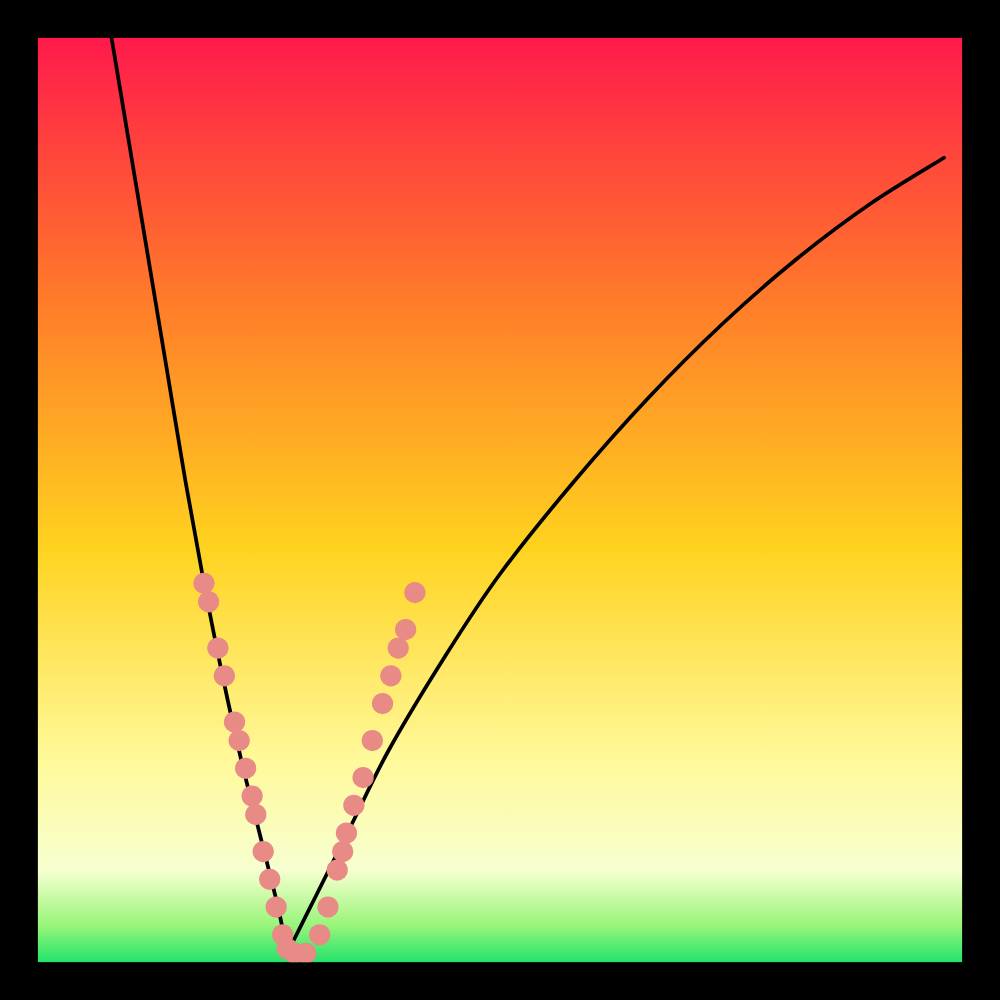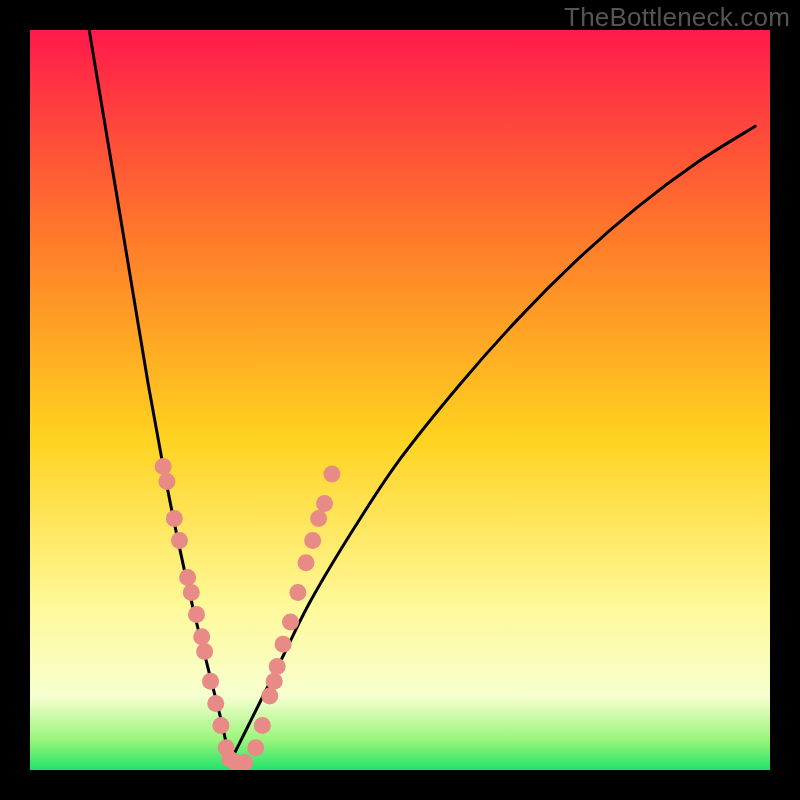--- a/index.html
+++ b/index.html
@@ -98,14 +98,13 @@
           <circle cx="267.88000000000005" cy="562.4" r="8.5" fill="#e88a86"></circle>
           <circle cx="276.02" cy="532.8" r="8.5" fill="#e88a86"></circle>
           <circle cx="282.68" cy="510.6" r="8.5" fill="#e88a86"></circle>
           <circle cx="288.6" cy="488.4" r="8.5" fill="#e88a86"></circle>
           <circle cx="294.52" cy="473.6" r="8.5" fill="#e88a86"></circle>
           <circle cx="301.91999999999996" cy="444" r="8.5" fill="#e88a86"></circle>
         </g>
     </svg>
   </div>
 
-  <div class="watermark">TheBottleneck.com</div>
 </div>
 
 </body></html>

